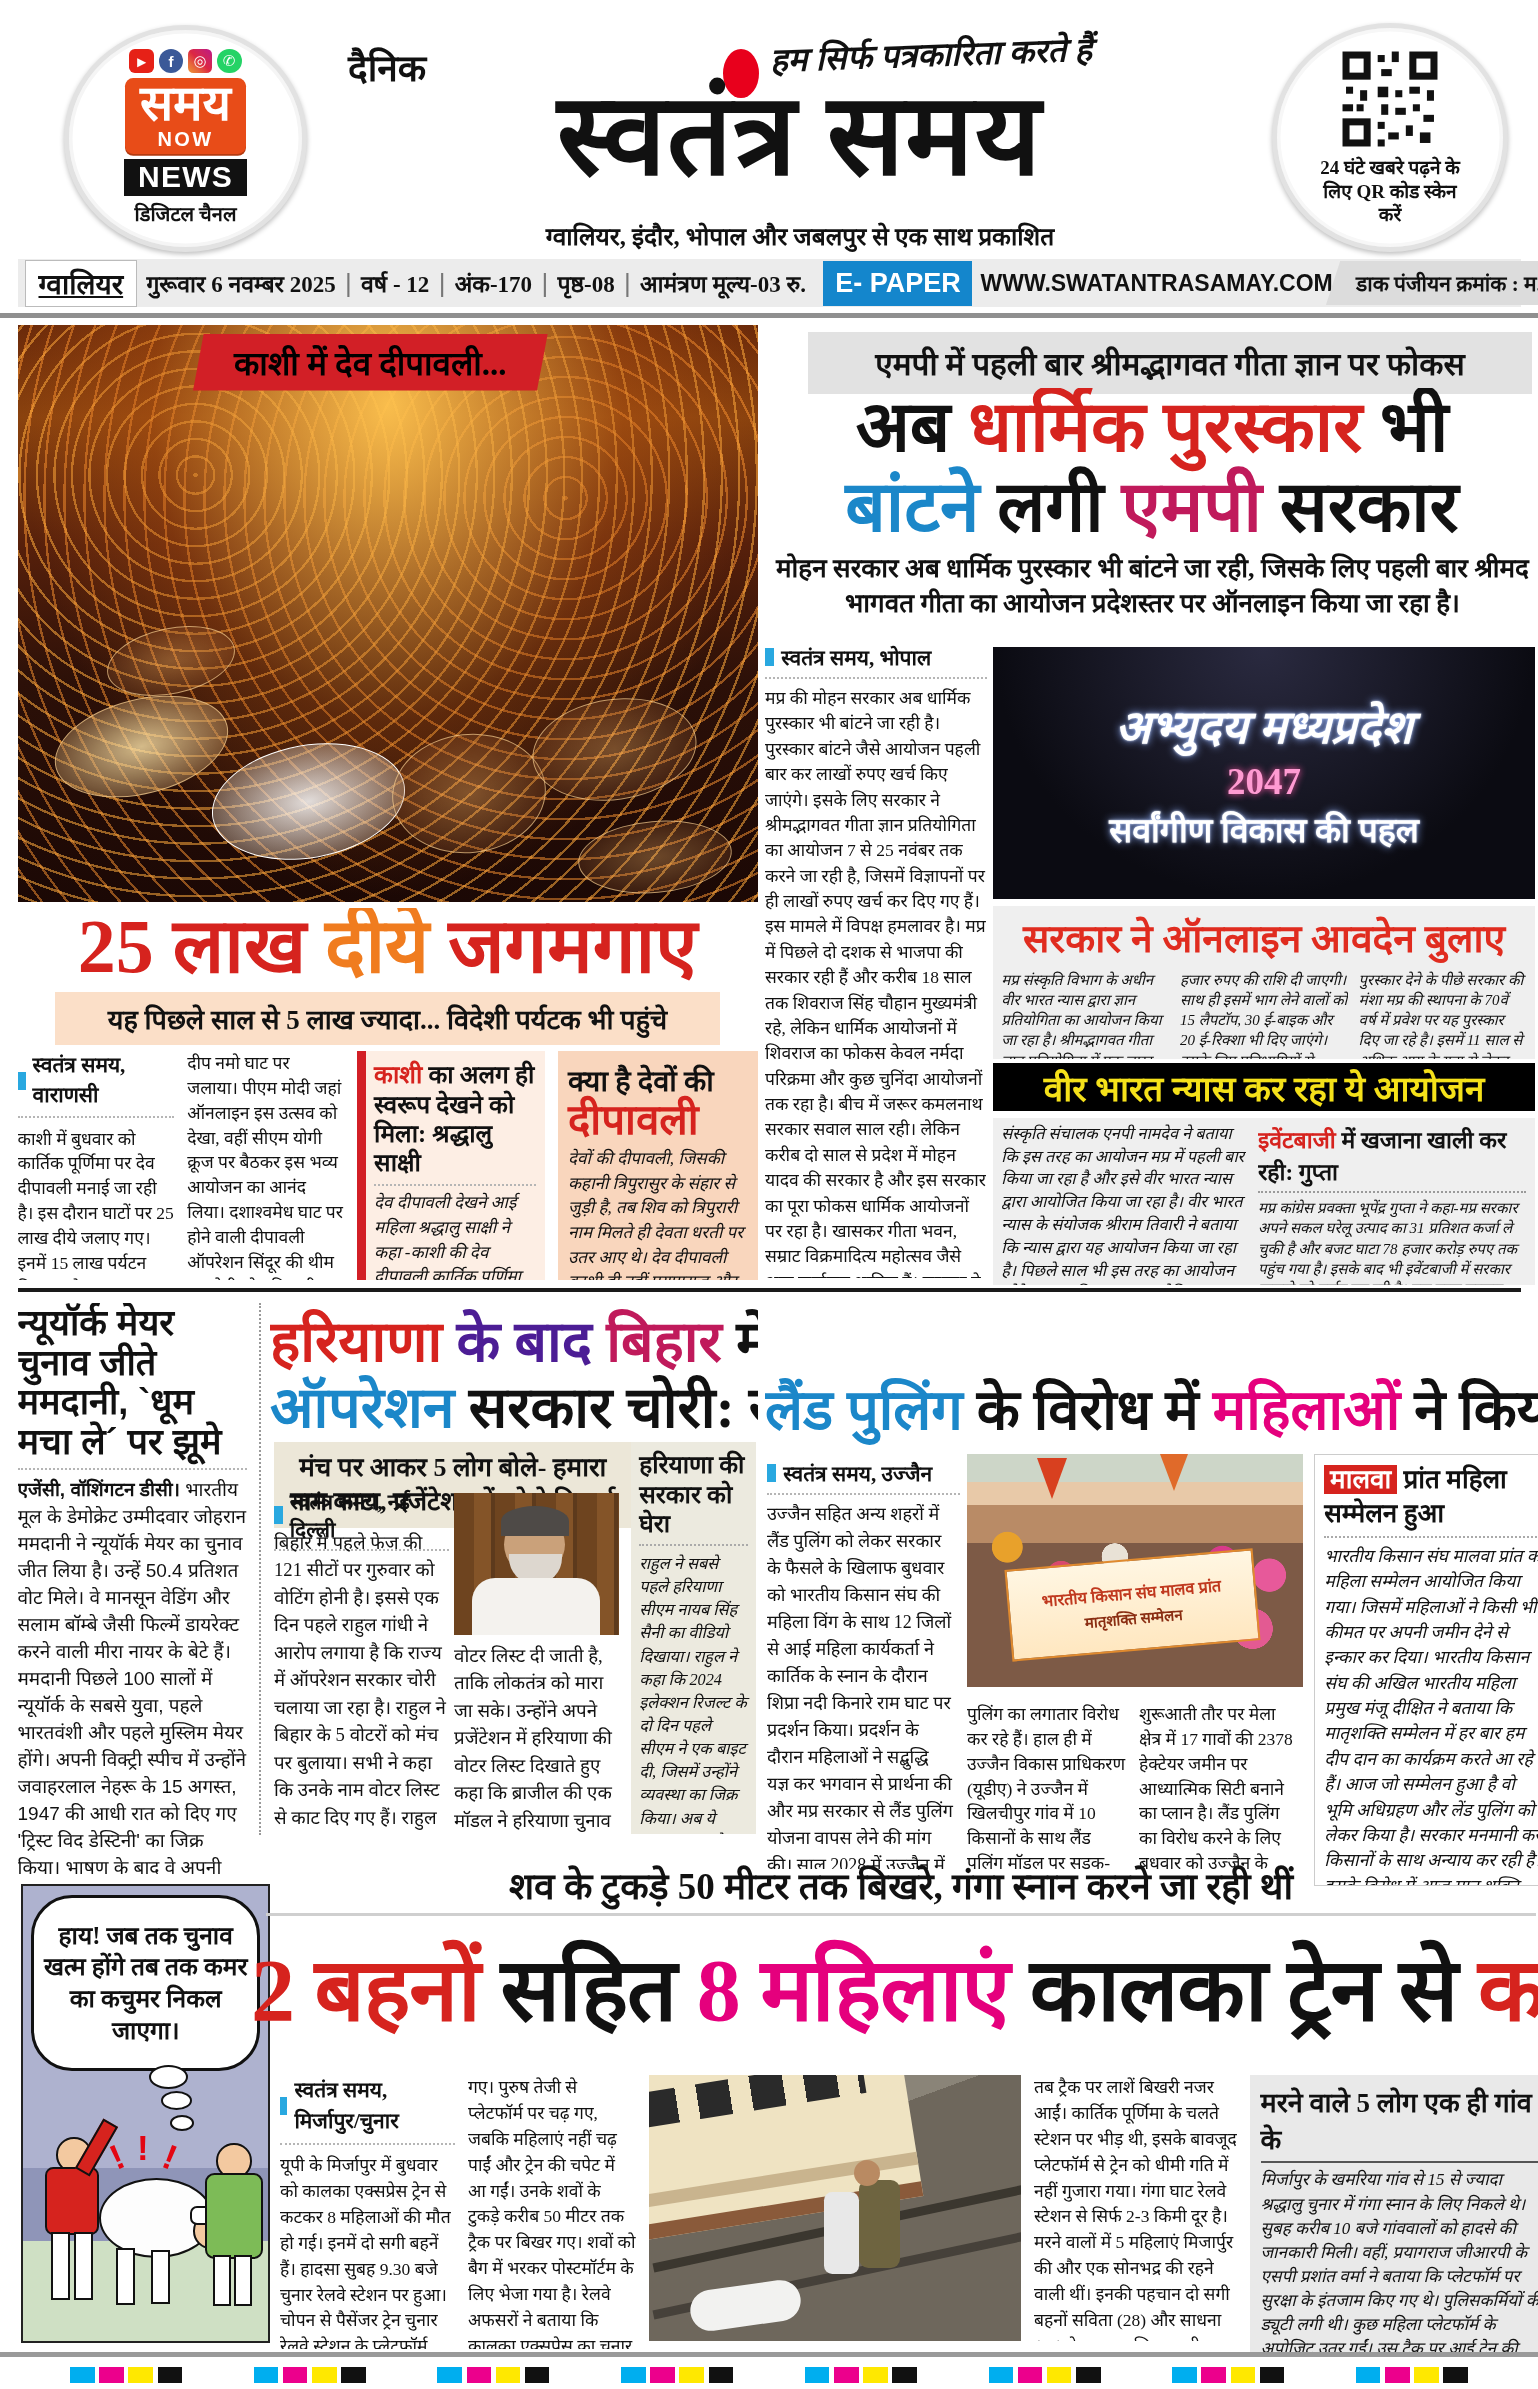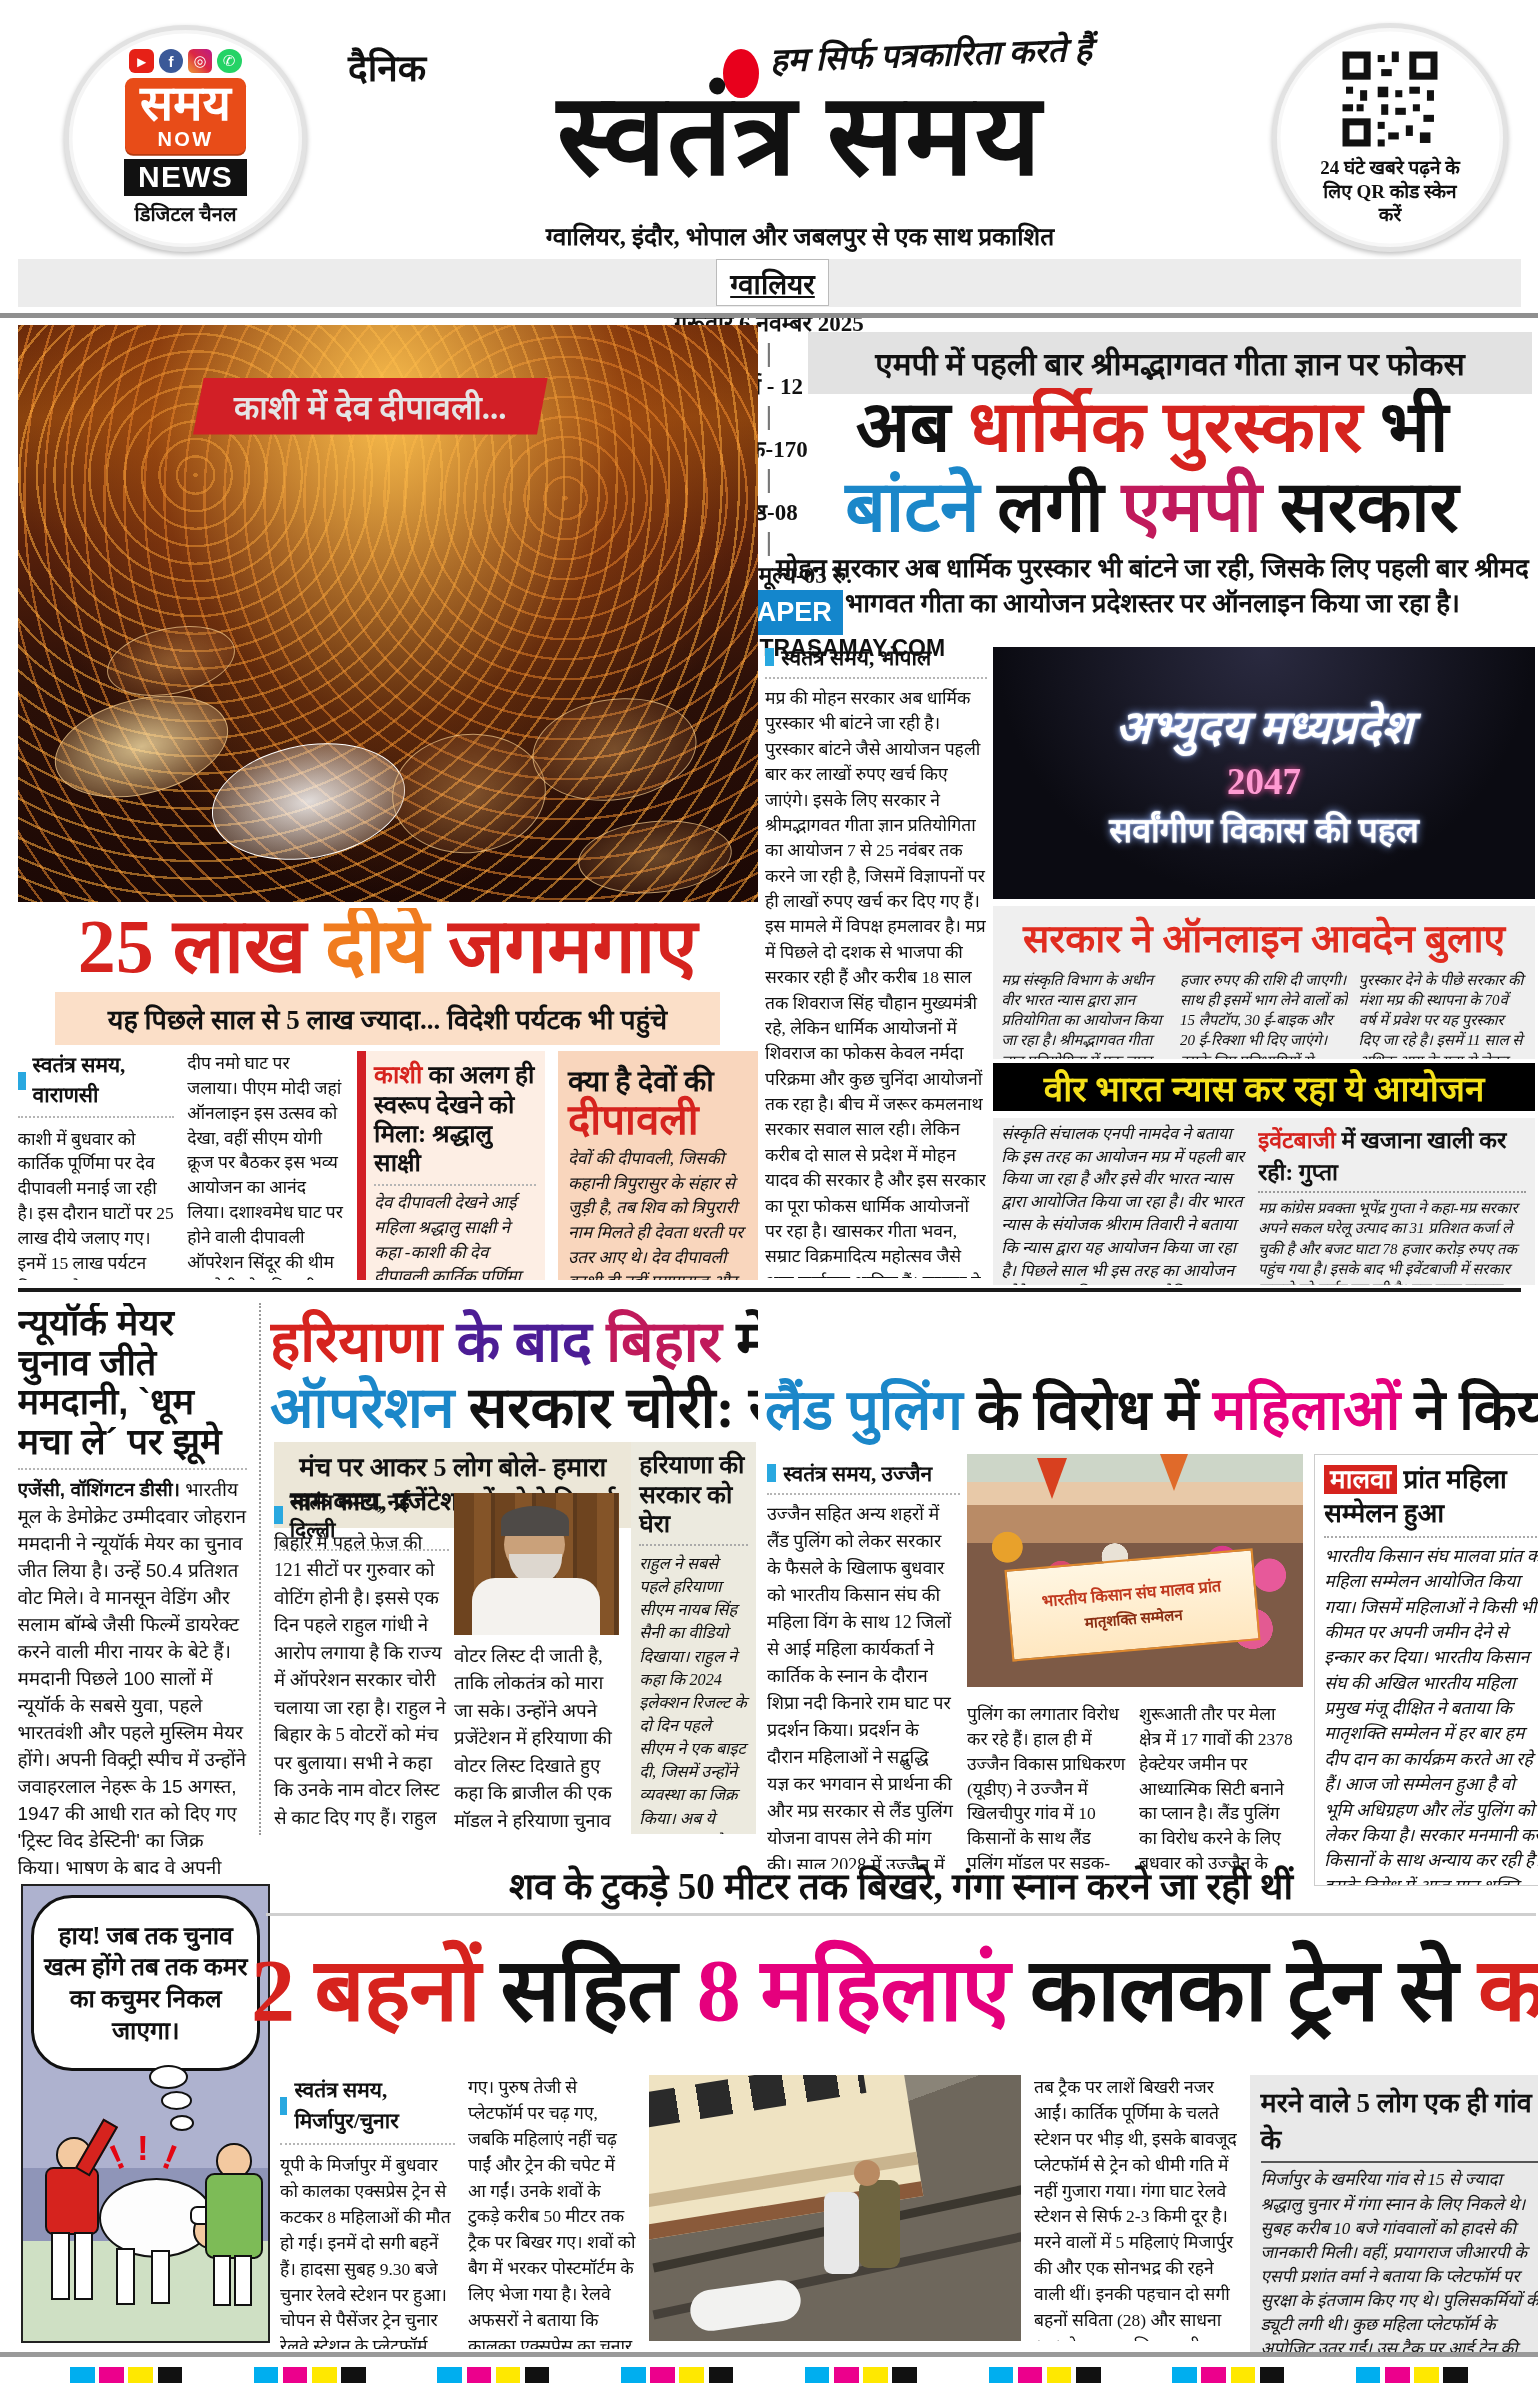--- a/index.html
+++ b/index.html
@@ -33,42 +33,42 @@
   .reddot{left:723px;top:49px;width:36px;height:49px;background:#e8001c;border-radius:50%;}
   .tagline{left:770px;top:28px;width:502px;font-size:33px;font-weight:900;transform:rotate(-2deg);}
   .mast-title{left:350px;top:70px;width:899px;font-size:114px;font-weight:900;line-height:1.15;letter-spacing:1.2px;}
   .mast-sub{left:409px;top:219px;width:782px;font-size:24.5px;font-weight:900;}
   .qr-oval{left:1272px;top:23px;width:226px;height:219px;border-radius:50%;
     background:#fff;border:5.8px solid #e2e2e2;box-shadow:0 0 0 3.5px #f7f7f7 inset,0 2.3px 5.8px rgba(0,0,0,.25);
     display:flex;flex-direction:column;align-items:center;justify-content:center;gap:5.8px;}
   .qr-cap{width:146px;text-align:center;font-size:19px;font-weight:900;line-height:1.25;}
 
   
-  .infobar{left:17.5px;top:259px;width:1503px;height:48px;background:#ececec;display:flex;align-items:center;flex-direction:column;}
+  .infobar{left:17.5px;top:259px;width:1503px;height:48px;background:#ececec;display:flex;align-items:center;}
   .city{background:#fff;border:0.6px solid #bbb;font-size:28px;font-weight:900;padding:3.5px 13px;margin-left:7px;
         text-decoration:underline;}
   .seg{font-size:23px;font-weight:900;padding:0 9.3px;white-space:nowrap;}
   .sep{color:#777;font-size:26px;}
   .epaper{background:#1486cc;color:#fff;font-size:27px;font-weight:900;padding:7px 11.7px;margin:0 8.2px;white-space:nowrap;}
   .site{font-size:23px;font-weight:900;white-space:nowrap;}
   .postal{margin-left:auto;margin-right:5.8px;background:#dcdcdc;transform:skewX(-18deg);padding:8.2px 23px;}
   .postal>span{display:inline-block;transform:skewX(18deg);font-size:21px;font-weight:900;white-space:nowrap;}
   .top-rule{left:0;top:313px;width:1538px;height:4.7px;background:#8f8f8f;}
 
   
   .kashi-photo{left:17.5px;top:325px;width:740px;height:577px;overflow:hidden;
     background:
       radial-gradient(ellipse at 50% 14%, rgba(255,196,80,.95), rgba(190,90,20,.35) 45%, rgba(60,20,8,0) 70%),
       repeating-radial-gradient(circle at 24% 26%, rgba(255,170,60,.55) 0 2.3px, rgba(0,0,0,0) 2.3px 17.5px),
       repeating-radial-gradient(circle at 74% 30%, rgba(255,150,50,.5) 0 2.3px, rgba(0,0,0,0) 2.3px 20px),
       linear-gradient(180deg,#6b2a0a 0%,#8a420e 16%,#57200b 38%,#2c1008 62%,#1b0805 100%);}
   .boat{position:absolute;border-radius:50%;border:1.8px solid rgba(255,215,150,.65);
         background:radial-gradient(rgba(255,190,110,.35),rgba(90,30,10,.2));}
-  .kashi-banner{left:193px;top:334px;background:#d21f26;color:#e5e5e5;font-size:33px;font-weight:900;
-      padding:5.8px 41px;clip-path:polygon(3% 0,100% 0,97% 100%,0 100%);margin-top:44px;}
+  .kashi-banner{left:193px;top:334px;background:#d21f26;color:#000000;font-size:33px;font-weight:900;
+      padding:5.8px 41px;clip-path:polygon(3% 0,100% 0,97% 100%,0 100%);}
   .kashi-head{left:17.5px;top:908px;width:740px;font-size:76px;font-weight:900;line-height:1;white-space:nowrap;}
   .kashi-subhead{left:55px;top:992px;width:665px;background:#fbdfc8;font-size:27px;font-weight:900;
       padding:8.2px 0;}
   .kashi-cols{left:17.5px;top:1051px;width:740px;height:229px;display:flex;gap:13px;}
   .kcol{width:169px;font-size:17.5px;line-height:1.42;}
   .byline{display:flex;align-items:center;gap:7px;font-size:21px;font-weight:900;
           border-bottom:2.3px dotted #b5b5b5;padding-bottom:5.8px;margin-bottom:8.2px;}
   .bymark{width:9.3px;height:17.5px;background:#29a8e0;display:inline-block;}
   .box-sakshi{width:175px;background:#fdeee4;border-left:9.3px solid #d21f26;padding:9.3px 8.2px;}
   .box-sakshi h3{margin:0 0 5.8px;font-size:24.5px;line-height:1.2;border-bottom:2.3px dotted #b5b5b5;padding-bottom:5.8px;}

